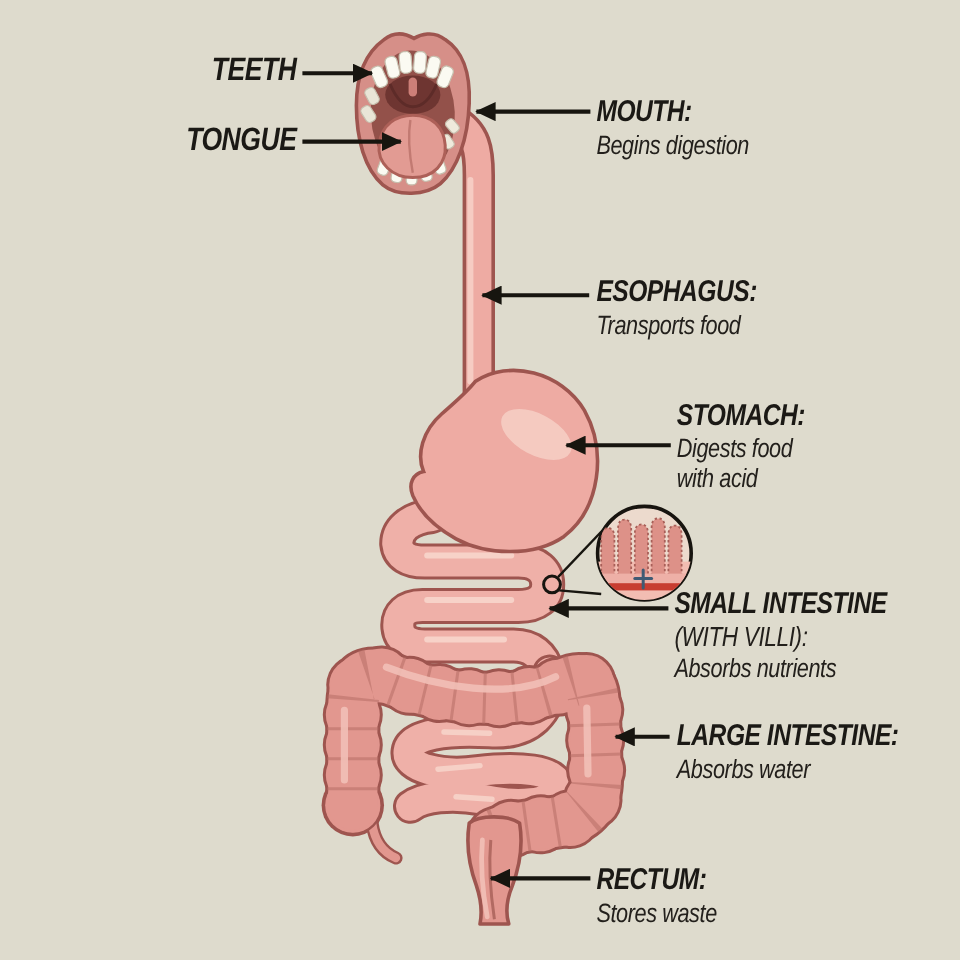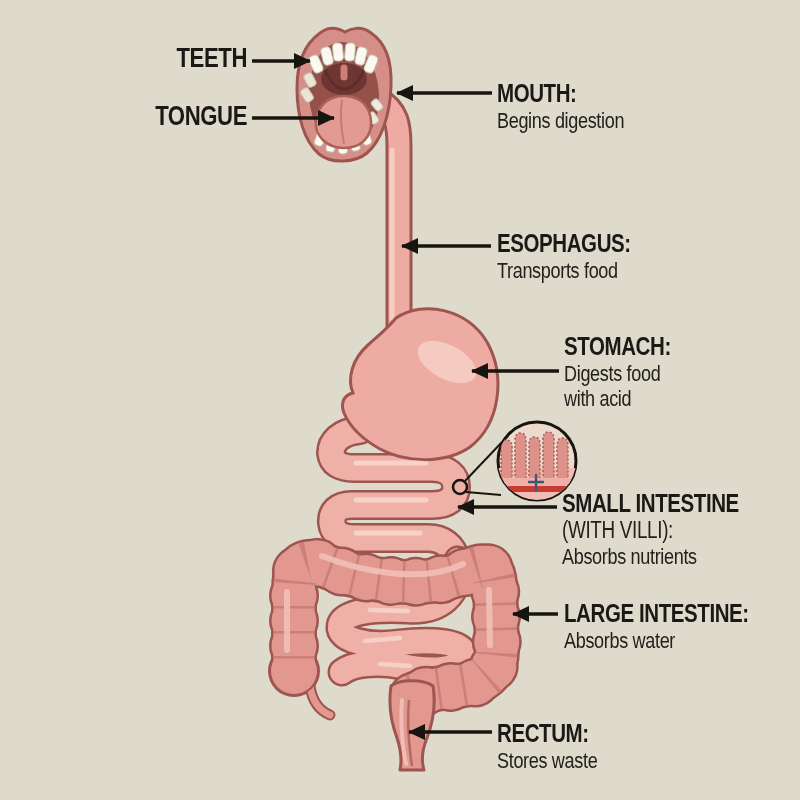--- a/index.html
+++ b/index.html
@@ -1,18 +1,18 @@
 <!DOCTYPE html>
 <html style="--bg: #dedbcd; --text: #1b1915; --arrow: #17150f; --organ-pink: #eeaba3; --colon-pink: #e2978f; --outline: #9e554f; --villi-red: #c83d31;"><head>
 <meta charset="utf-8">
 <style>
   html,body{margin:0;padding:0;}
   body{width:800px;height:800px;overflow:hidden;background:var(--bg,#dedbcd);
        font-family:"Liberation Sans",sans-serif;}
-  #stage{position:relative;width:800px;height:800px;background:var(--bg,#dedbcd);}
+  #stage{position:relative;width:800px;height:800px;background:var(--bg,#dedbcd);font-style:italic;}
   #art{position:absolute;left:0;top:0;}
   .lbl{position:absolute;color:var(--text,#1b1915);line-height:1.05;}
   .h{font-weight:700;font-size:25px;letter-spacing:-0.5px;}
   .h2{font-weight:700;font-size:27px;letter-spacing:-0.5px;}
   .sub{font-weight:400;font-size:22px;letter-spacing:-0.4px;white-space:pre-line;
        margin-top:3px;color:#23201c;line-height:1.12;}
   .qual{font-weight:400;font-size:23px;letter-spacing:-0.4px;color:#23201c;margin-top:2px;}
   .blk{transform:scaleX(.82);transform-origin:left top;}
   .ra{text-align:right;transform:scaleX(.82);transform-origin:right top;}
 </style>

